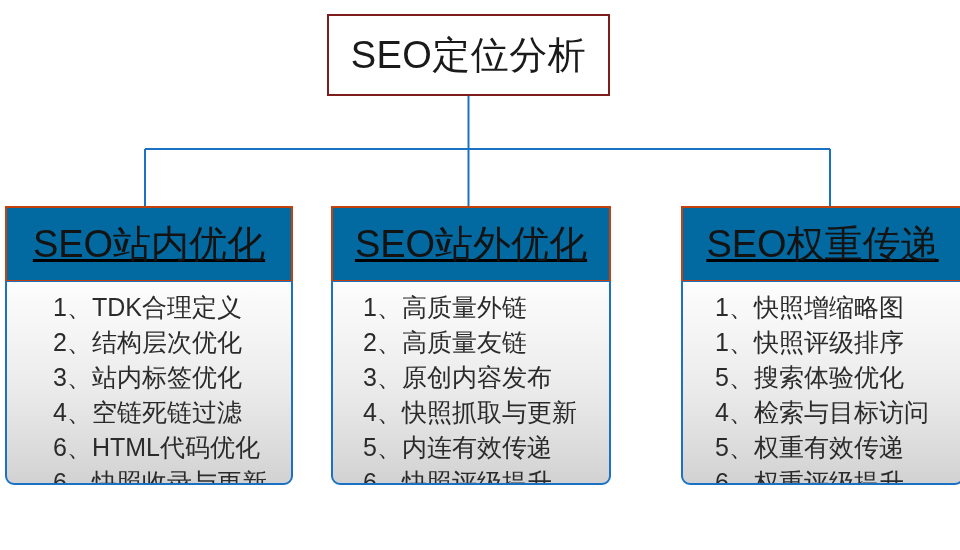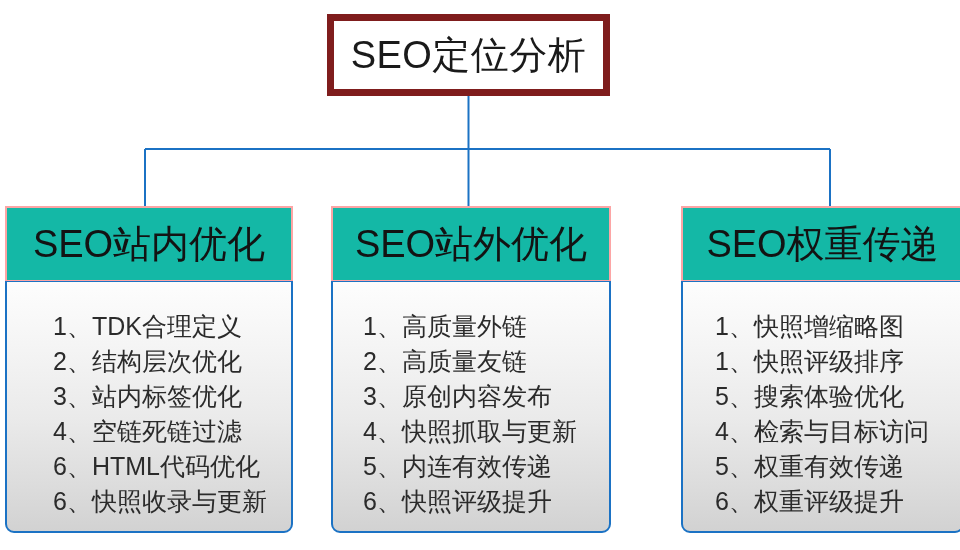--- a/index.html
+++ b/index.html
@@ -31,63 +31,64 @@
   }
 
   
   .root-box {
     position: absolute;
     left: 327px;
     top: 14px;
     width: 283px;
     height: 82px;
     box-sizing: border-box;
-    border: 7px solid #7f1d1d;
+    border: 2px solid #7f1d1d;
     background: #ffffff;
     display: flex;
     align-items: center;
     justify-content: center;
   }
   .root-title {
     font-size: 38px;
     color: #1a1a1a;
     line-height: 1;
     letter-spacing: 0.5px;
     white-space: nowrap;
   }
 
   
   .branch {
     position: absolute;
     top: 206px;
   }
   .branch-head {
     box-sizing: border-box;
-    border: 2px solid #fca5a5;
-    background: #14b8a6;
+    border: 2px solid #c2410c;
+    background: #0369a1;
     height: 76px;
     display: flex;
     align-items: center;
     justify-content: center;
+    text-decoration: underline;
   }
   .branch-head-title {
     font-size: 38px;
     color: #131313;
     line-height: 1;
     white-space: nowrap;
   }
   .branch-body {
     box-sizing: border-box;
     border: 2px solid #1b72c4;
     border-top: 1px solid #1b72c4;
     border-radius: 0 0 9px 9px;
     margin-top: -1px;
-    height: 252px;
+    height: 204px;
     background: linear-gradient(to bottom, #fdfdfd 0%, #f6f6f6 22%, #eaeaea 55%, #dcdcdc 82%, #d2d2d2 100%);
-    padding: 27px 0 0 0;
+    padding: 8px 0 0 0;
     overflow: hidden;
   }
   .branch-list {
     list-style: none;
     margin: 0;
     padding: 0;
   }
   .branch-list li {
     font-size: 25px;
     color: #2b2b2b;

